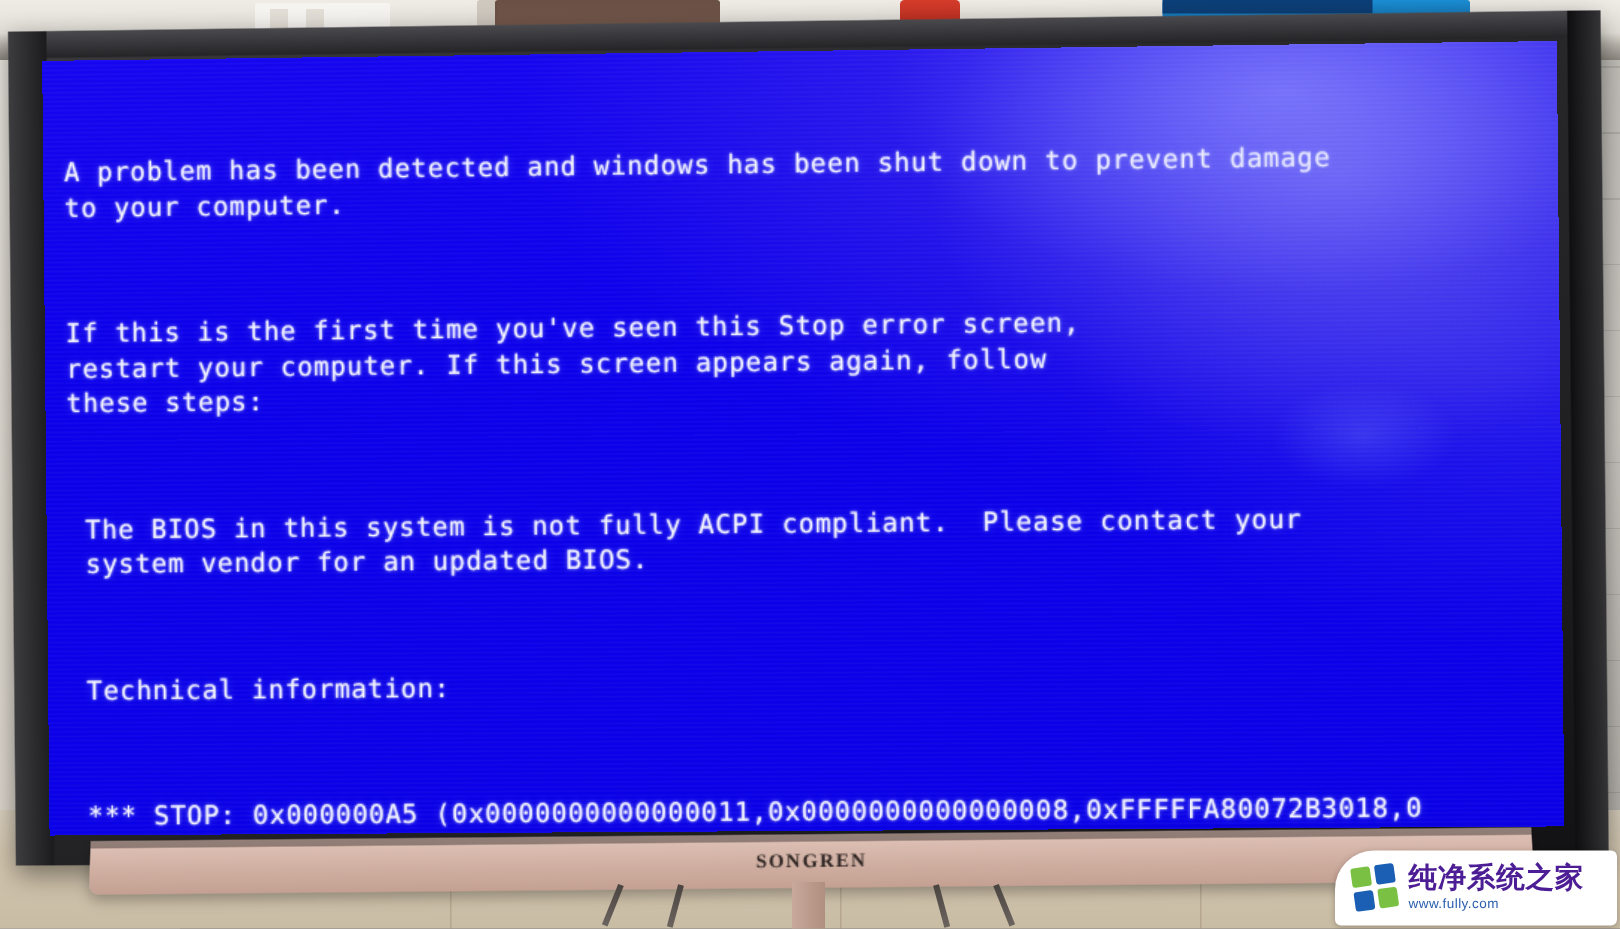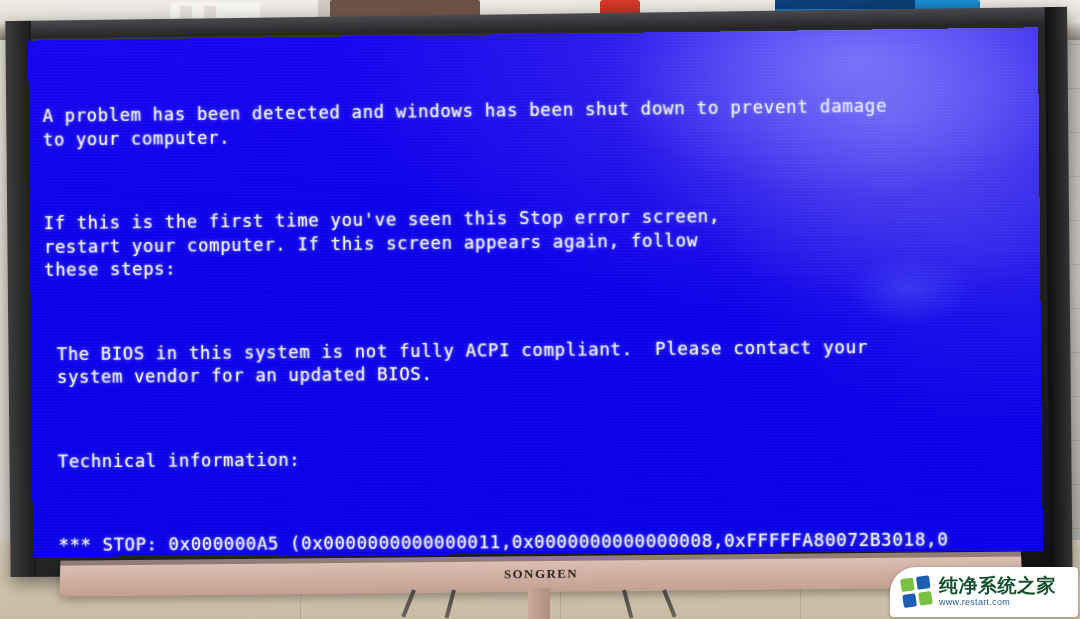--- a/index.html
+++ b/index.html
@@ -100,21 +100,21 @@
     display:flex;align-items:center;gap:7px;padding-left:12px;
     box-shadow:0 1px 4px rgba(0,0,0,.25);}
   .wm-logo{position:relative;width:30px;height:30px;flex:0 0 auto;transform:rotate(-8deg);}
   .wm-logo span{position:absolute;width:13px;height:13px;border-radius:2px;}
   .wm-logo .s1{left:0;top:0;background:#7ac143;}
   .wm-logo .s2{left:16px;top:0;background:#1a5fb4;}
   .wm-logo .s3{left:0;top:16px;background:#1a5fb4;}
   .wm-logo .s4{left:16px;top:16px;background:#7ac143;}
   .wm-txt{display:flex;flex-direction:column;line-height:1.05;}
   .wm-cn{font-family:"DejaVu Sans",sans-serif;font-weight:bold;font-size:19px;
-    color:#14532d;letter-spacing:.5px;}
+    color:#4c1d95;letter-spacing:.5px;}
   .wm-url{font-family:"Liberation Sans",sans-serif;font-size:9px;color:#2a5fae;letter-spacing:.3px;margin-top:2px;}
 </style>
 </head>
 <body>
 
 <div class="photo">
 
   <div class="room">
     <div class="wall-left"></div>
     <div class="wall-tiles"></div>
@@ -174,17 +174,17 @@
 
   <div class="watermark">
     <div class="wm-logo">
       <span class="s1"></span>
         <span class="s2"></span>
         <span class="s3"></span>
         <span class="s4"></span>
     </div>
     <div class="wm-txt">
       <div class="wm-cn">纯净系统之家</div>
-      <div class="wm-url">www.restart.com</div>
+      <div class="wm-url">www.fully.com</div>
     </div>
   </div>
 
 </div>
 
 </body></html>

